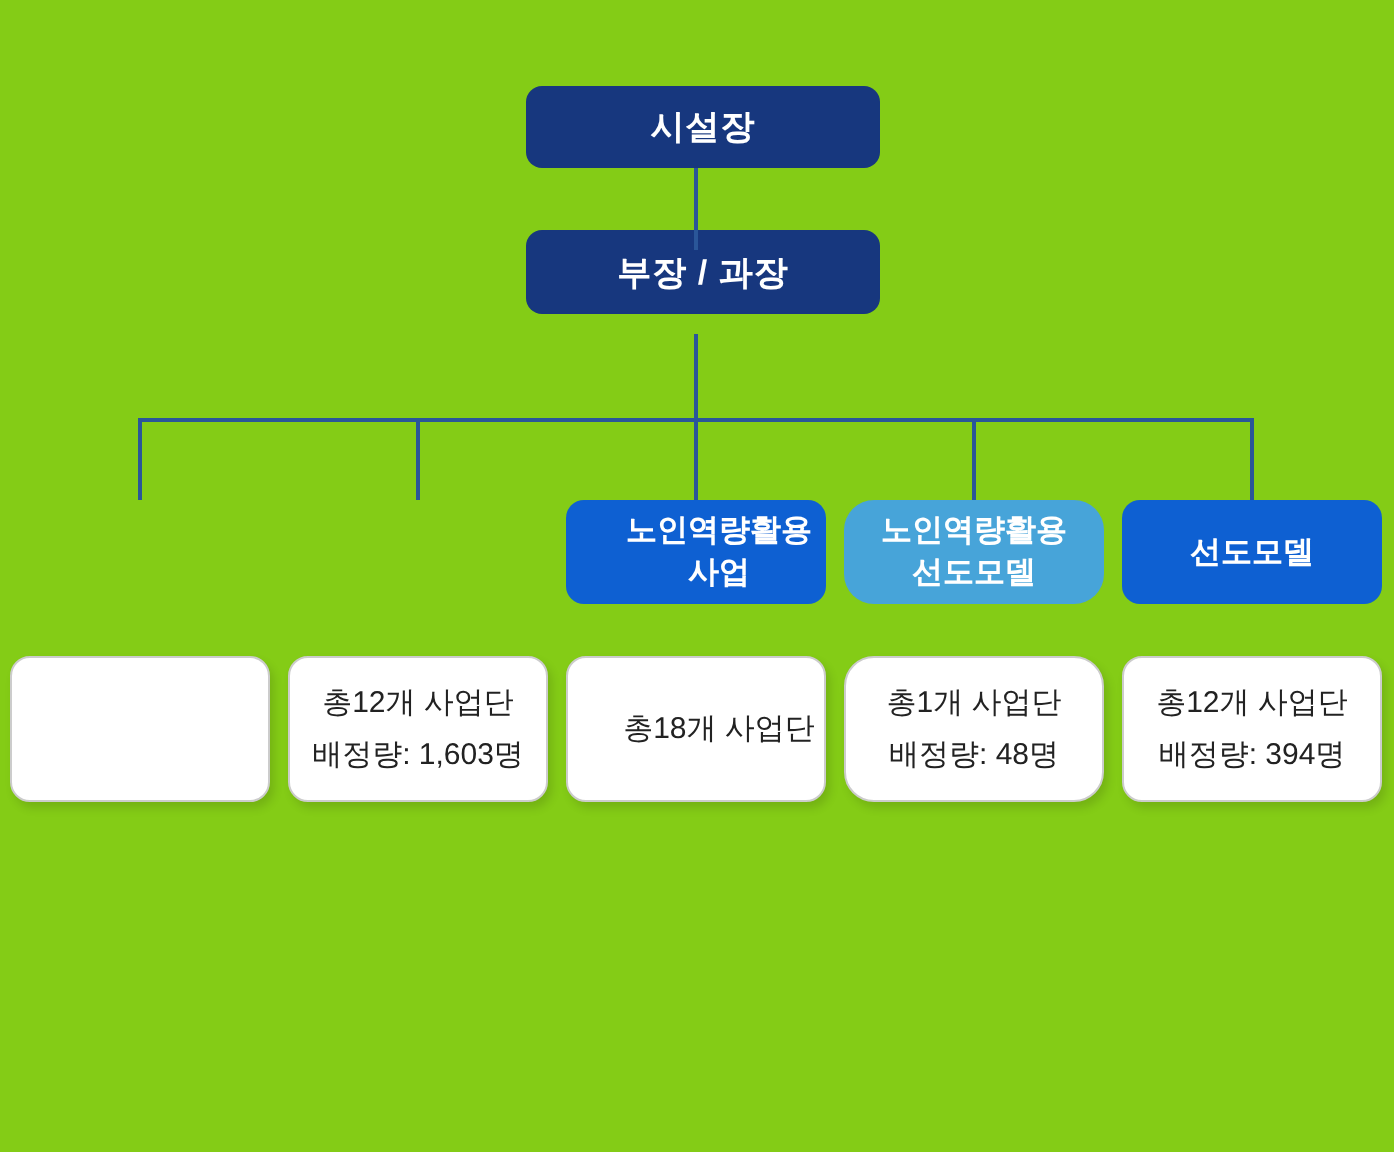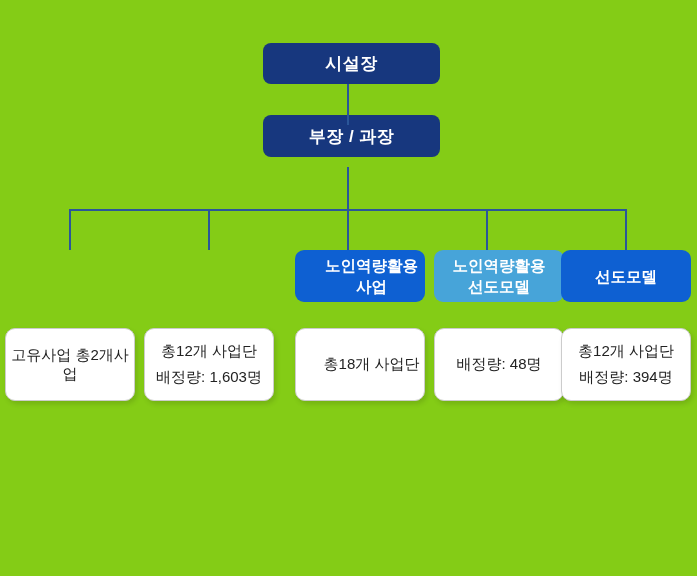--- a/index.html
+++ b/index.html
@@ -83,22 +83,22 @@
   .stem-2 { left: 347px; top: 167px; height: 44px; }
   .hbar   { left: 70px;  top: 209px; width: 556px; }
   .drop-0 { left: 69px;  top: 209px; height: 41px; }
   .drop-1 { left: 208px; top: 209px; height: 41px; }
   .drop-2 { left: 347px; top: 209px; height: 41px; }
   .drop-3 { left: 486px; top: 209px; height: 41px; }
   .drop-4 { left: 625px; top: 209px; height: 41px; }
 
   .col-0 { left: 5px; }
   .col-1 { left: 144px; }
-  .col-2 { left: 295px; padding-left: 23px; }
-  .col-3 { left: 434px; }
+  .col-2 { left: 283px; padding-left: 23px; }
+  .col-3 { left: 422px; border-radius: 15px; }
   .col-4 { left: 561px; }
 </style>
 </head>
 <body>
 
 <div class="canvas">
 
   <div class="node top-node director-box">시설장</div>
 
   <div class="node top-node manager-box">부장 / 과장</div>
@@ -115,33 +115,33 @@
 
 
   <div class="node dept c-blue col-2">노인역량활용사업</div>
 
   <div class="node dept c-light col-3">노인역량활용
 선도모델</div>
 
   <div class="node dept c-blue col-4">선도모델</div>
 
   <div class="card col-0">
-    <span>고유사업 총2개사업</span>
   </div>
 
   <div class="card col-1">
     <span>총12개 사업단</span>
     <span>배정량: 1,603명</span>
   </div>
 
   <div class="card col-2">
     <span>총18개 사업단</span>
   </div>
 
   <div class="card col-3">
+    <span>총1개 사업단</span>
     <span>배정량: 48명</span>
   </div>
 
   <div class="card col-4">
     <span>총12개 사업단</span>
     <span>배정량: 394명</span>
   </div>
 
 </div>
 

